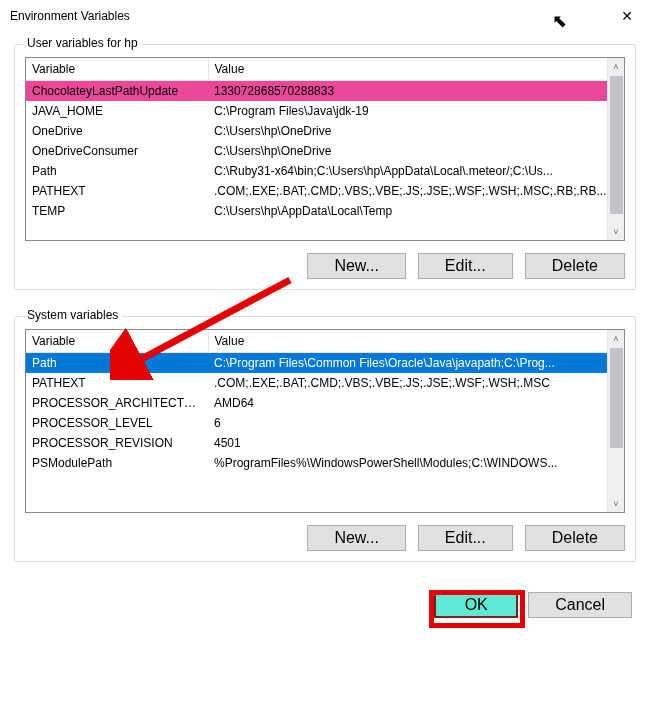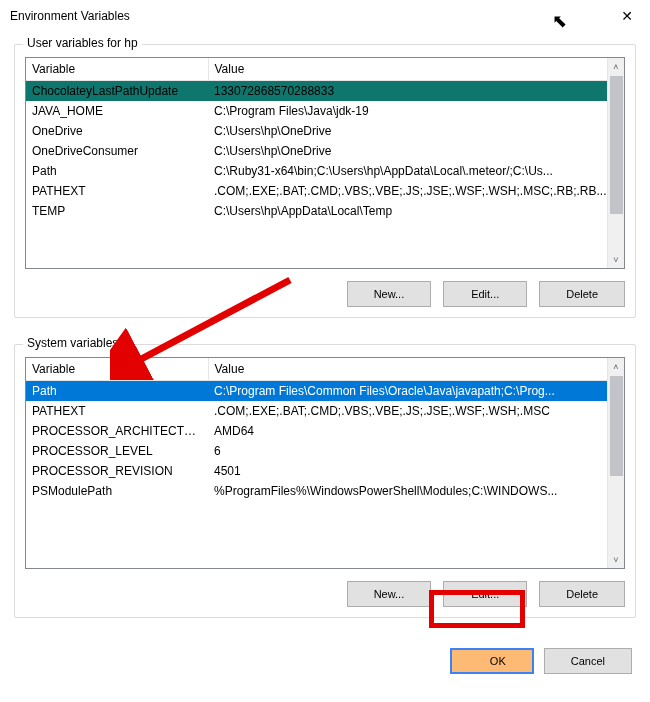--- a/index.html
+++ b/index.html
@@ -46,21 +46,21 @@
     top: -9px;
     left: 8px;
     background: #ffffff;
     padding: 0 4px;
     font-size: 12px;
   }
   .table-wrap {
     border: 1px solid #828790;
     background: #ffffff;
     position: relative;
-    height: 212px;
+    height: 184px;
     overflow: hidden;
   }
   table {
     width: 100%;
     border-collapse: collapse;
     table-layout: fixed;
   }
   th {
     text-align: left;
     font-weight: normal;
@@ -72,21 +72,21 @@
     overflow: hidden;
     text-overflow: ellipsis;
   }
   td {
     padding: 3px 6px;
     white-space: nowrap;
     overflow: hidden;
     text-overflow: ellipsis;
   }
   tbody tr:nth-child(1).user-selected td {
-    background: #0f766e;
+    background: #ec4899;
   }
   tr.selected td {
     background: #0078d7;
     color: #ffffff;
   }
   .scrollbar {
     position: absolute;
     right: 0;
     top: 0;
     width: 17px;
@@ -115,28 +115,27 @@
     justify-content: flex-end;
     gap: 12px;
     margin-top: 12px;
   }
   button.win {
     min-width: 84px;
     height: 26px;
     background: #e1e1e1;
     border: 1px solid #adadad;
     font-family: inherit;
-    font-size: 11px;
+    font-size: 16px;
     cursor: pointer;
     padding: 0 26px;
   }
   button.win.primary {
-    border: 2px solid #3b82f6;
-    background: #fdba74;
-    text-align: right;
+    border: 2px solid #7f1d1d;
+    background: #5eead4;
   }
   .footer-row {
     display: flex;
     justify-content: flex-end;
     gap: 10px;
     margin-top: 30px;
     padding-right: 4px;
   }
   .cursor {
     position: absolute;

